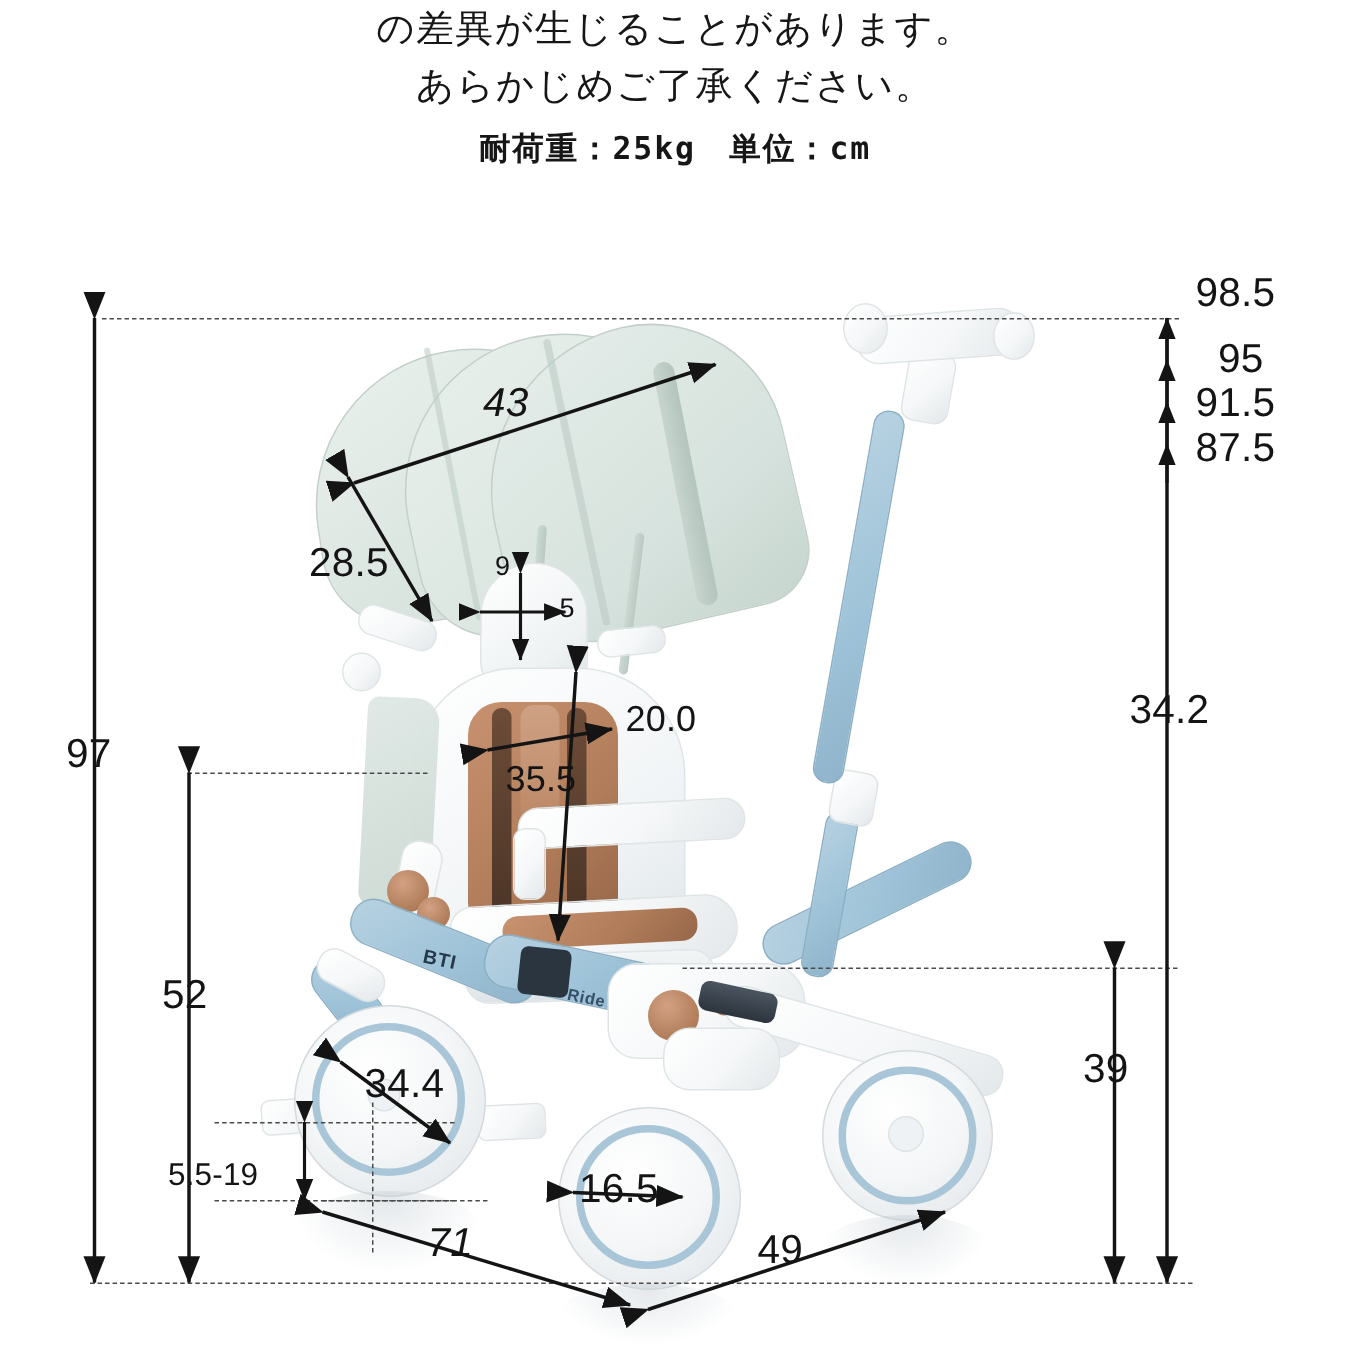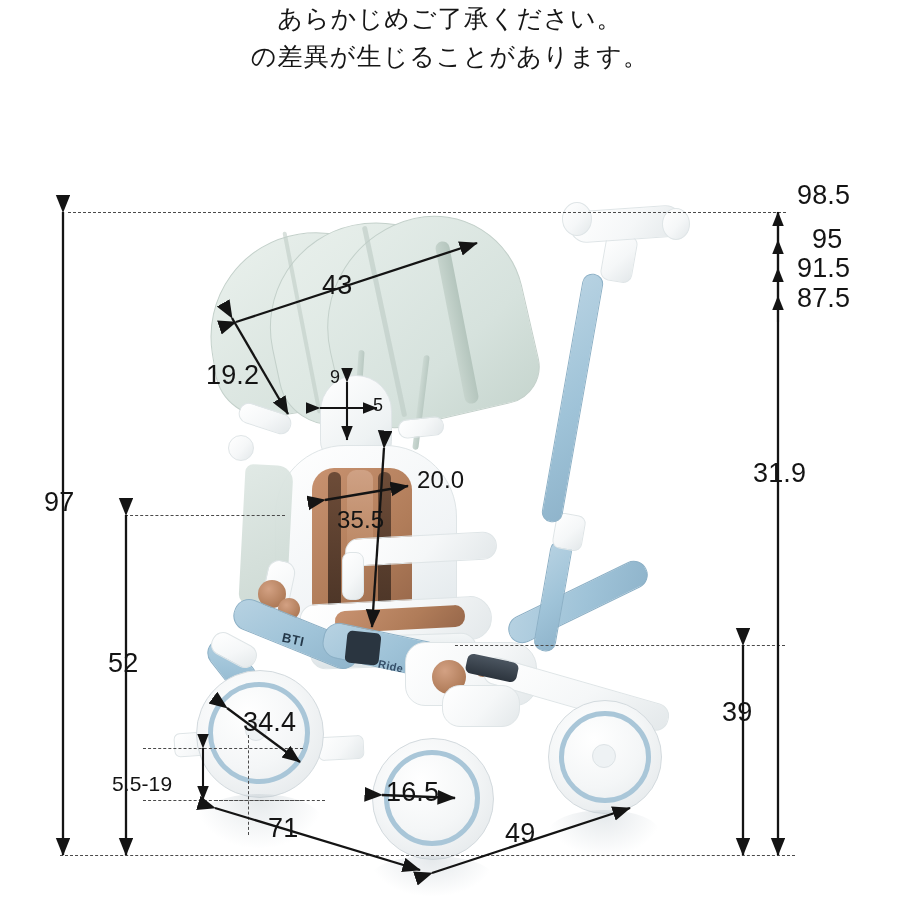--- a/index.html
+++ b/index.html
@@ -58,22 +58,23 @@
   .reflection{position:absolute;border-radius:50%;
               background:radial-gradient(ellipse at 50% 10%,rgba(190,200,206,.40),rgba(255,255,255,0) 72%);}
 
   .brandtag{position:absolute;color:#25394a;font-size:11px;font-weight:700;
             font-family:"Liberation Sans","DejaVu Sans",sans-serif;letter-spacing:.04em;}
 </style>
 </head>
 <body>
 
 <div id="notes">
+  <div class="note-line">の差異が生じることがあります。</div>
   <div class="note-line">あらかじめご了承ください。</div>
-  <div class="note-line">の差異が生じることがあります。</div>
+  <div class="note-spec">耐荷重：25kg　単位：cm</div>
 </div>
 
 <div id="stage">
 
   <div id="product">
 
     <div class="canopy-panel" style="left:58px;top:52px;width:215px;height:175px;
                 border-radius:120px 130px 34px 60px;transform:rotate(-9deg);
                 background:linear-gradient(150deg,#eaf1ed,#d8e3de 70%,#c9d7d1);"></div>
     <div class="canopy-panel" style="left:118px;top:42px;width:215px;height:190px;
@@ -235,26 +236,26 @@
   </svg>
 
   <div class="dim-txt" style="left:44px;top:487px;">97</div>
   <div class="dim-txt" style="left:108px;top:648px;">52</div>
   <div class="dim-txt sm" style="left:112px;top:772px;">5.5-19</div>
 
   <div class="dim-txt" style="left:797px;top:180px;">98.5</div>
   <div class="dim-txt" style="left:812px;top:224px;">95</div>
   <div class="dim-txt" style="left:797px;top:253px;">91.5</div>
   <div class="dim-txt" style="left:797px;top:283px;">87.5</div>
-  <div class="dim-txt" style="left:753px;top:458px;">31.9</div>
+  <div class="dim-txt" style="left:753px;top:458px;">34.2</div>
   <div class="dim-txt" style="left:722px;top:697px;">39</div>
 
-  <div class="dim-txt" style="left:322px;top:270px;">43</div>
-  <div class="dim-txt" style="left:206px;top:360px;">19.2</div>
+  <div class="dim-txt" style="left:322px;top:253px;font-style:italic;">43</div>
+  <div class="dim-txt" style="left:206px;top:360px;">28.5</div>
   <div class="dim-txt xs" style="left:330px;top:367px;">9</div>
   <div class="dim-txt xs" style="left:373px;top:395px;">5</div>
   <div class="dim-txt md" style="left:417px;top:466px;">20.0</div>
   <div class="dim-txt md" style="left:337px;top:506px;">35.5</div>
   <div class="dim-txt" style="left:243px;top:707px;">34.4</div>
   <div class="dim-txt" style="left:386px;top:777px;">16.5</div>
-  <div class="dim-txt" style="left:268px;top:813px;">71</div>
+  <div class="dim-txt" style="left:285px;top:813px;font-style:italic;">71</div>
   <div class="dim-txt" style="left:505px;top:818px;">49</div>
 </div>
 
 </body></html>

